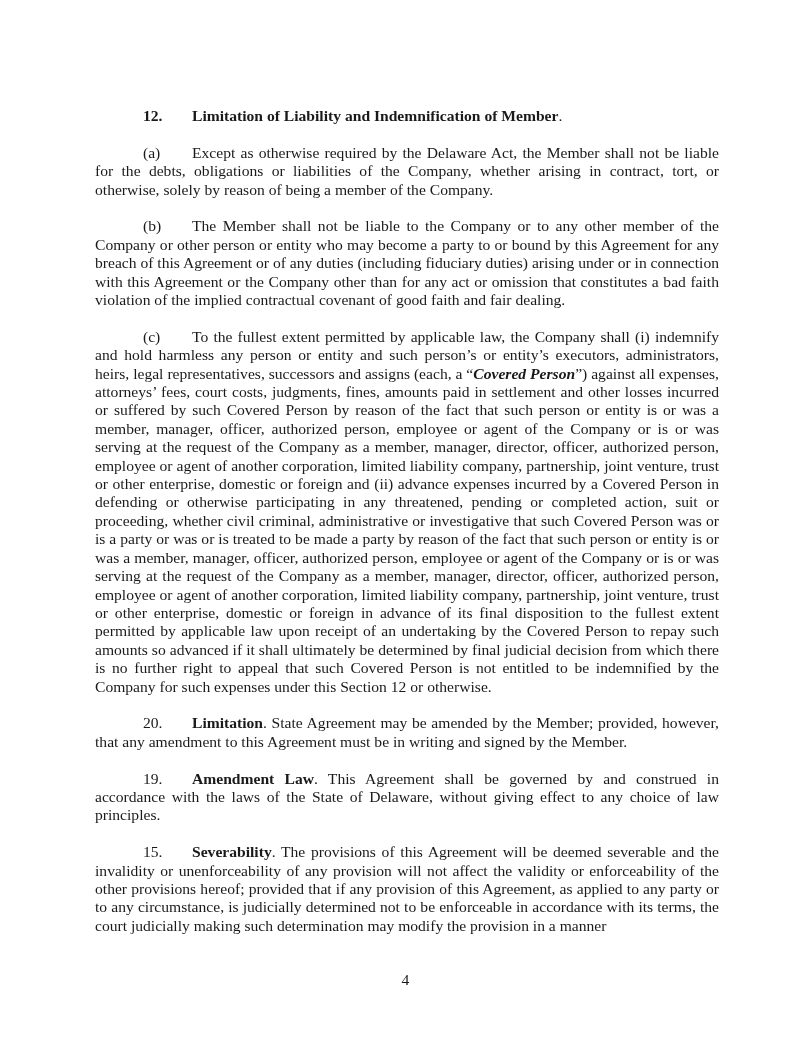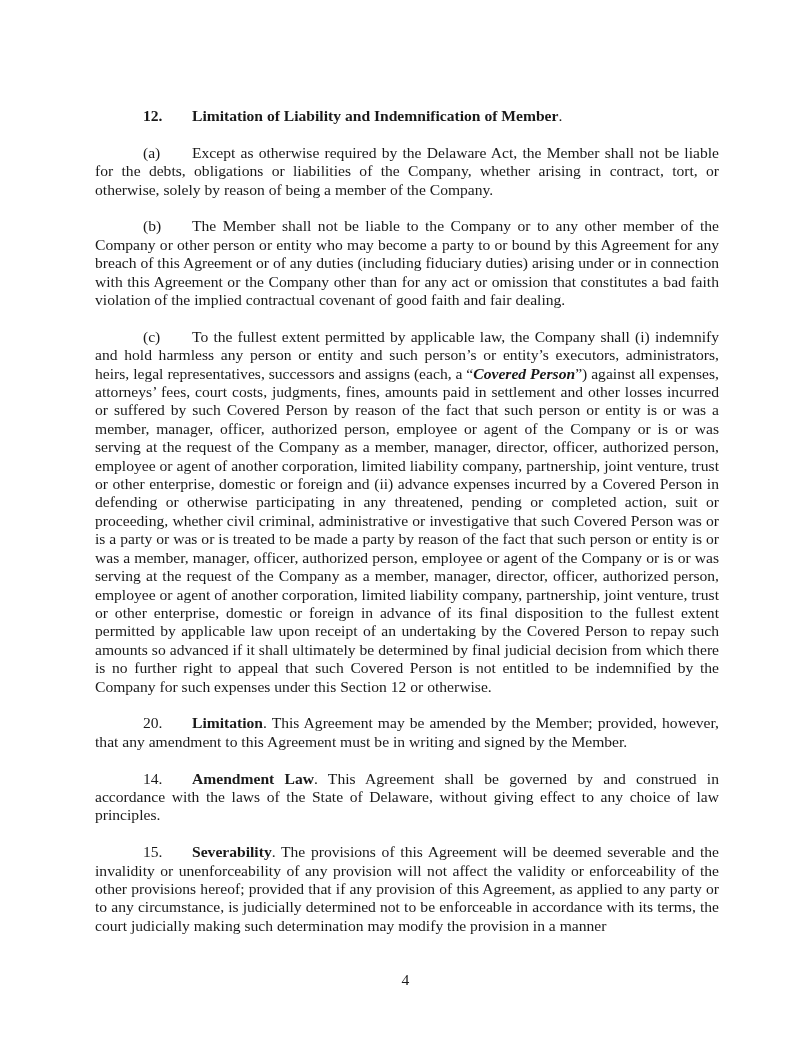--- a/index.html
+++ b/index.html
@@ -73,25 +73,25 @@
 
   <p class="para">
     <span class="sub">(b)</span><span>The Member shall not be liable to the Company or to any other member of the Company or other person or entity who may become a party to or bound by this Agreement for any breach of this Agreement or of any duties (including fiduciary duties) arising under or in connection with this Agreement or the Company other than for any act or omission that constitutes a bad faith violation of the implied contractual covenant of good faith and fair dealing.</span>
   </p>
 
   <p class="para">
     <span class="sub">(c)</span><span>To the fullest extent permitted by applicable law, the Company shall (i) indemnify and hold harmless any person or entity and such person’s or entity’s executors, administrators, heirs, legal representatives, successors and assigns (each, a “</span><span class="bi">Covered Person</span><span>”) against all expenses, attorneys’ fees, court costs, judgments, fines, amounts paid in settlement and other losses incurred or suffered by such Covered Person by reason of the fact that such person or entity is or was a member, manager, officer, authorized person, employee or agent of the Company or is or was serving at the request of the Company as a member, manager, director, officer, authorized person, employee or agent of another corporation, limited liability company, partnership, joint venture, trust or other enterprise, domestic or foreign and (ii) advance expenses incurred by a Covered Person in defending or otherwise participating in any threatened, pending or completed action, suit or proceeding, whether civil criminal, administrative or investigative that such Covered Person was or is a party or was or is treated to be made a party by reason of the fact that such person or entity is or was a member, manager, officer, authorized person, employee or agent of the Company or is or was serving at the request of the Company as a member, manager, director, officer, authorized person, employee or agent of another corporation, limited liability company, partnership, joint venture, trust or other enterprise, domestic or foreign in advance of its final disposition to the fullest extent permitted by applicable law upon receipt of an undertaking by the Covered Person to repay such amounts so advanced if it shall ultimately be determined by final judicial decision from which there is no further right to appeal that such Covered Person is not entitled to be indemnified by the Company for such expenses under this </span><span class="ul">Section 12</span><span> or otherwise.</span>
   </p>
 
   <p class="para">
-    <span class="num" style="font-weight:normal">20.</span><span class="bold">Limitation</span><span>.  This Agreement may be amended by the Member; provided, however, that any amendment to this Agreement must be in writing and signed by the Member.</span>
+    <span class="num" style="font-weight:normal">20.</span><span class="bold">Limitation</span><span>.  State Agreement may be amended by the Member; provided, however, that any amendment to this Agreement must be in writing and signed by the Member.</span>
   </p>
 
   <p class="para">
-    <span class="num" style="font-weight:normal">14.</span><span class="bold">Amendment Law</span><span>.  This Agreement shall be governed by and construed in accordance with the laws of the State of Delaware, without giving effect to any choice of law principles.</span>
+    <span class="num" style="font-weight:normal">19.</span><span class="bold">Amendment Law</span><span>.  This Agreement shall be governed by and construed in accordance with the laws of the State of Delaware, without giving effect to any choice of law principles.</span>
   </p>
 
   <p class="para">
     <span class="num" style="font-weight:normal">15.</span><span class="bold">Severability</span><span>.  The provisions of this Agreement will be deemed severable and the invalidity or unenforceability of any provision will not affect the validity or enforceability of the other provisions hereof; provided that if any provision of this Agreement, as applied to any party or to any circumstance, is judicially determined not to be enforceable in accordance with its terms, the court judicially making such determination may modify the provision in a manner</span>
   </p>
 
 </div>
 
 <div class="page-number">4</div>
 

